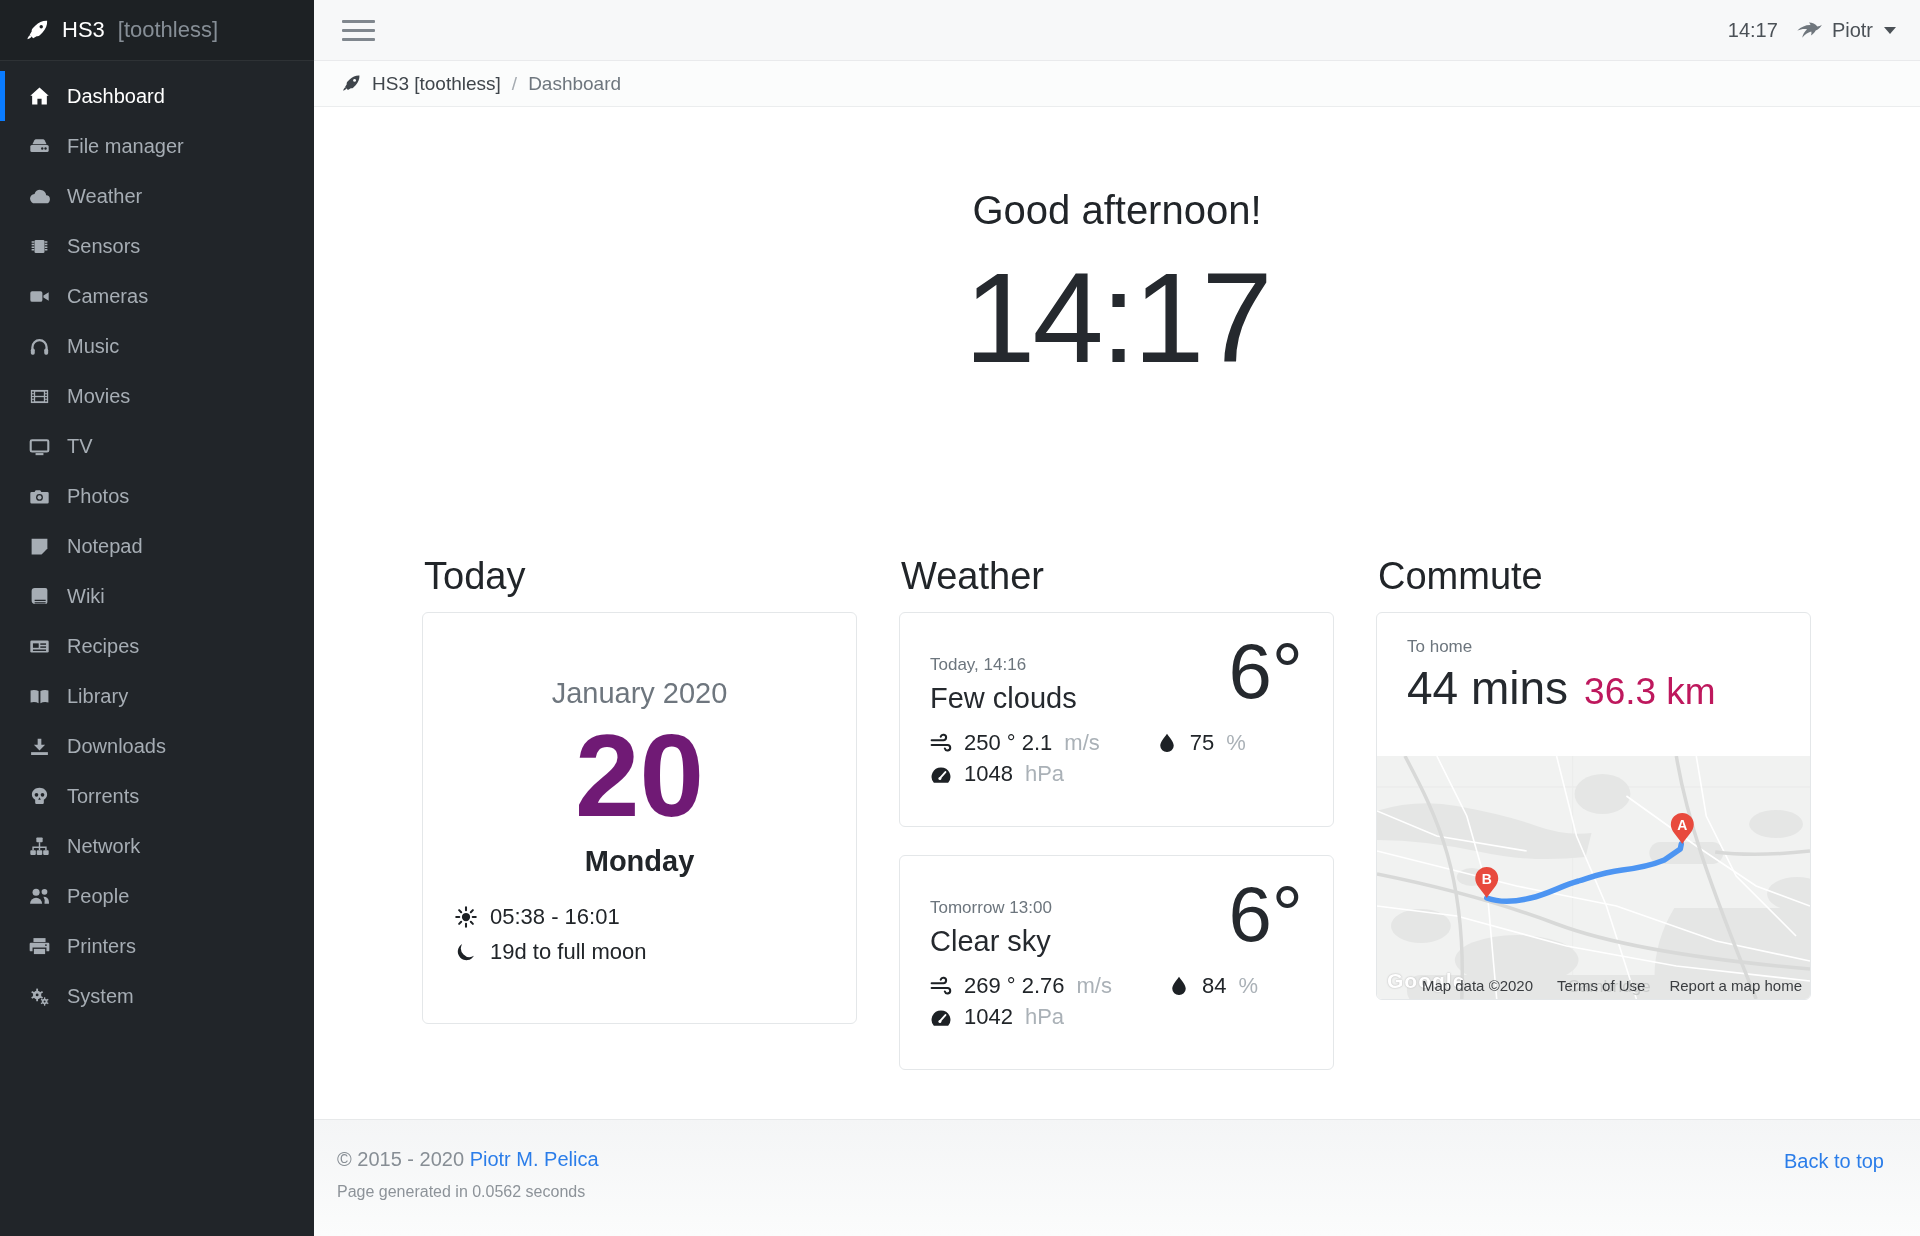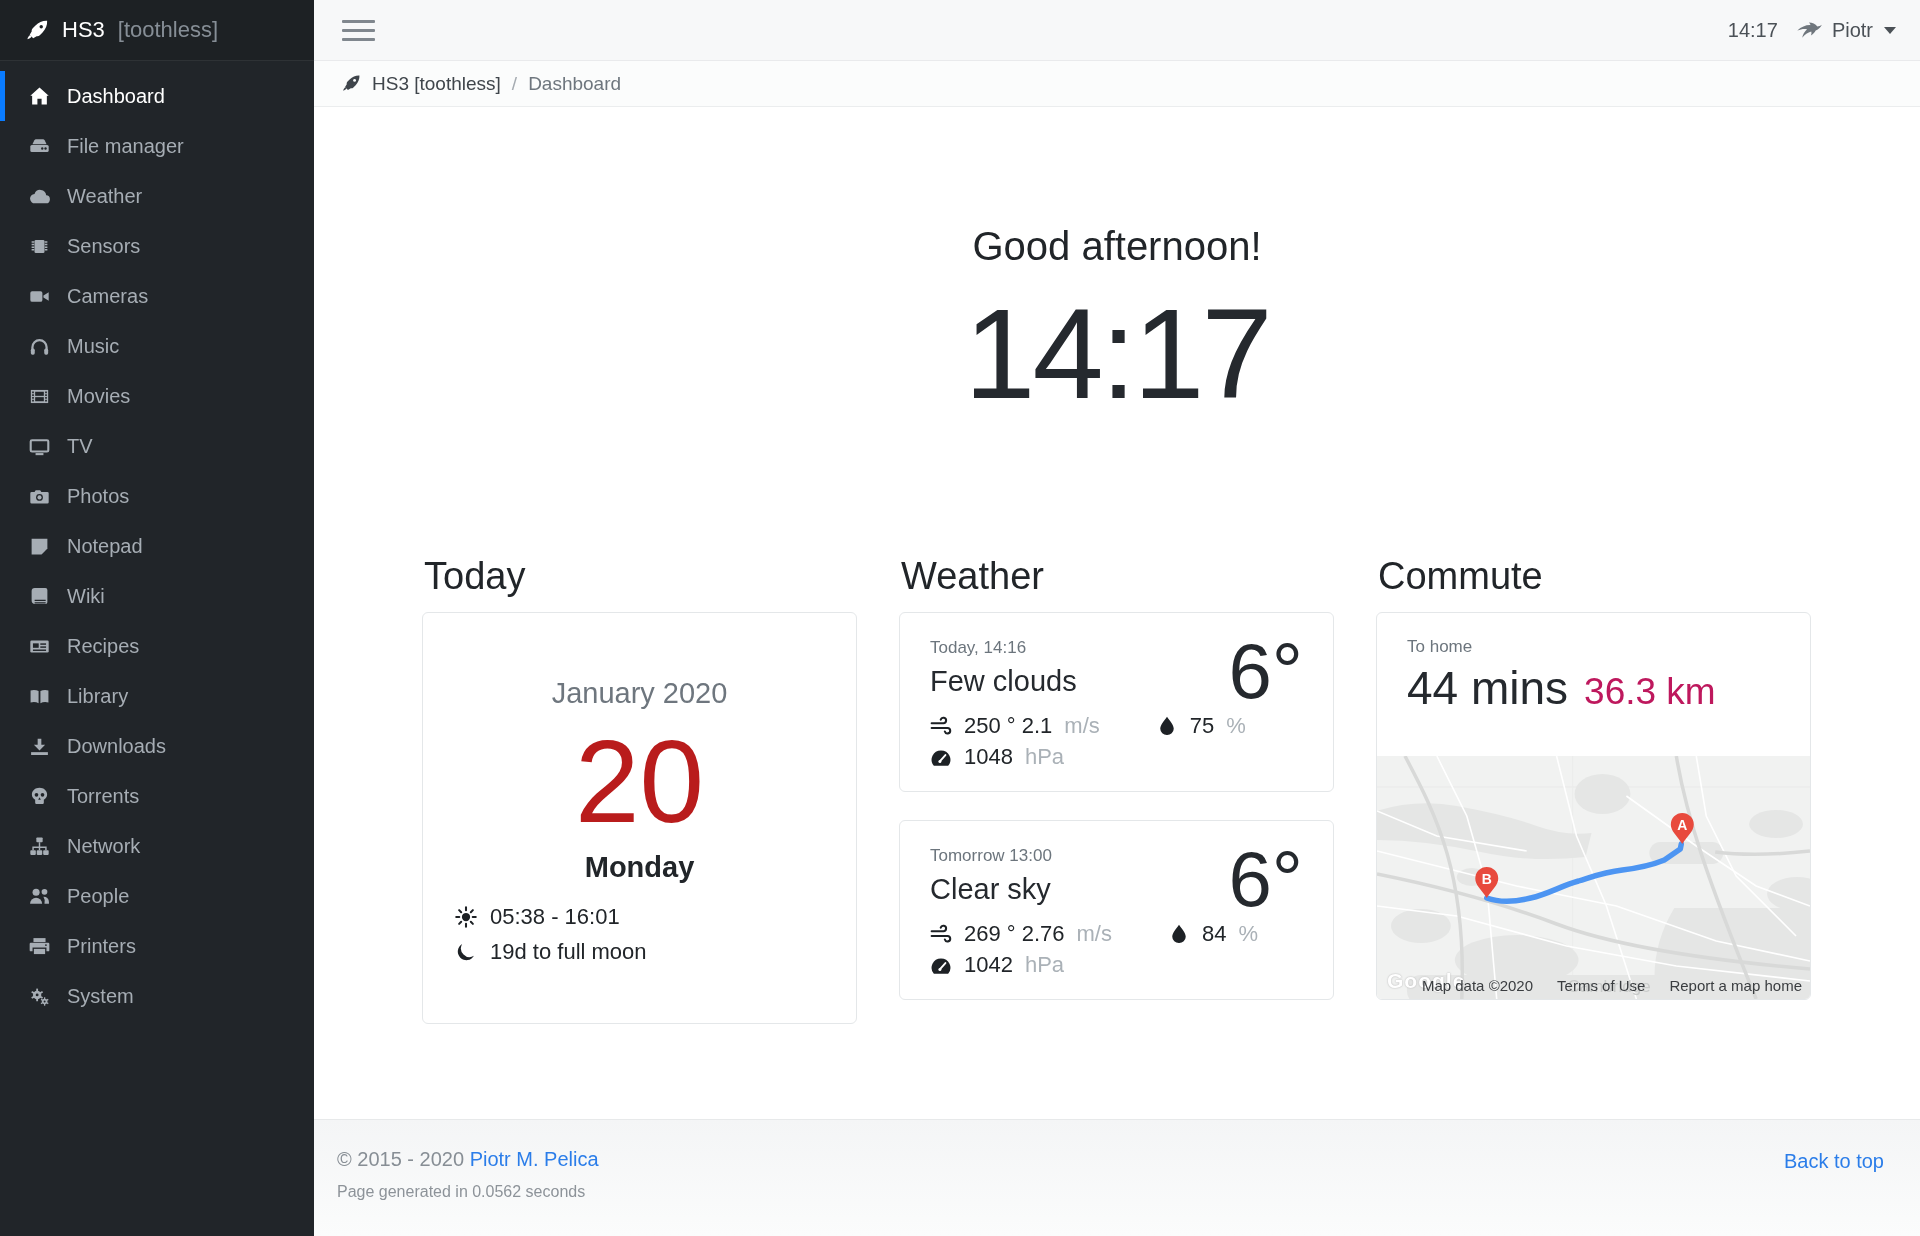--- a/index.html
+++ b/index.html
@@ -37,41 +37,41 @@
            border-top:7px solid #4b5157; margin-left:2px; }
 
   .crumbbar { height:46px; background:#fbfcfc; border-bottom:1px solid #ebedee;
               display:flex; align-items:center; gap:11px; padding:0 28px; font-size:19px; }
   .crumbbar svg { width:19px; height:19px; color:#3f454b; }
   .crumb-root { color:#3f454b; text-decoration:none; }
   .crumb-sep { color:#a5abb1; }
   .crumb-current { color:#6e767e; }
 
   .content { position:absolute; top:108px; left:0; right:0; bottom:111px; background:#fff; }
-  .greeting { padding-top:116px; text-align:center; font-size:40px; font-weight:300; color:#212529; }
+  .greeting { padding-top:80px; text-align:center; font-size:40px; font-weight:300; color:#212529; }
   .clock { margin-top:18px; text-align:center; font-size:128px; font-weight:300;
            letter-spacing:-3px; line-height:1.05; color:#25292e; }
 
   .dash-grid { position:absolute; top:446px; left:108px; right:109px;
                display:grid; grid-template-columns:1fr 1fr 1fr; gap:42px; }
   .section-title { font-size:38px; font-weight:300; color:#212529; line-height:1.2; margin:0 0 12px 2px; }
   .card { background:#fff; border:1px solid #e4e7e9; border-radius:6px; }
 
   
   .today-card { height:412px; text-align:center; padding-top:64px; position:relative; }
   .month { font-size:29px; font-weight:300; color:#6e767e; }
-  .daynum { font-size:116px; font-weight:400; line-height:1.08; color:#b91c1c; margin-top:10px; }
+  .daynum { font-size:116px; font-weight:700; line-height:1.08; color:#701a75; margin-top:4px; }
   .weekday { font-size:29px; font-weight:700; color:#212529; margin-top:6px; }
   .astro { position:absolute; left:32px; bottom:58px; text-align:left; font-size:22px;
            display:flex; flex-direction:column; gap:9px; color:#212529; }
   .astro-row { display:flex; align-items:center; gap:13px; }
   .astro-row svg { width:22px; height:22px; color:#1d2125; }
 
   
-  .weather-card { height:180px; position:relative; padding:25px 30px; }
+  .weather-card { height:215px; position:relative; padding:42px 30px; }
   .weather-card + .weather-card { margin-top:28px; }
   .w-when { font-size:17px; color:#6c757d; }
   .w-cond { font-size:29px; font-weight:300; color:#25292e; margin-top:7px; }
   .w-rows { margin-top:13px; font-size:22px; color:#212529; }
   .w-row { display:flex; align-items:center; gap:12px; height:31px; }
   .w-row svg { width:22px; height:22px; color:#1d2125; }
   .w-sep { width:32px; }
   .unit { color:#aab1b7; }
   .w-temp { position:absolute; top:16px; right:30px; font-size:78px; font-weight:300;
             line-height:1.1; color:#25292e; }

